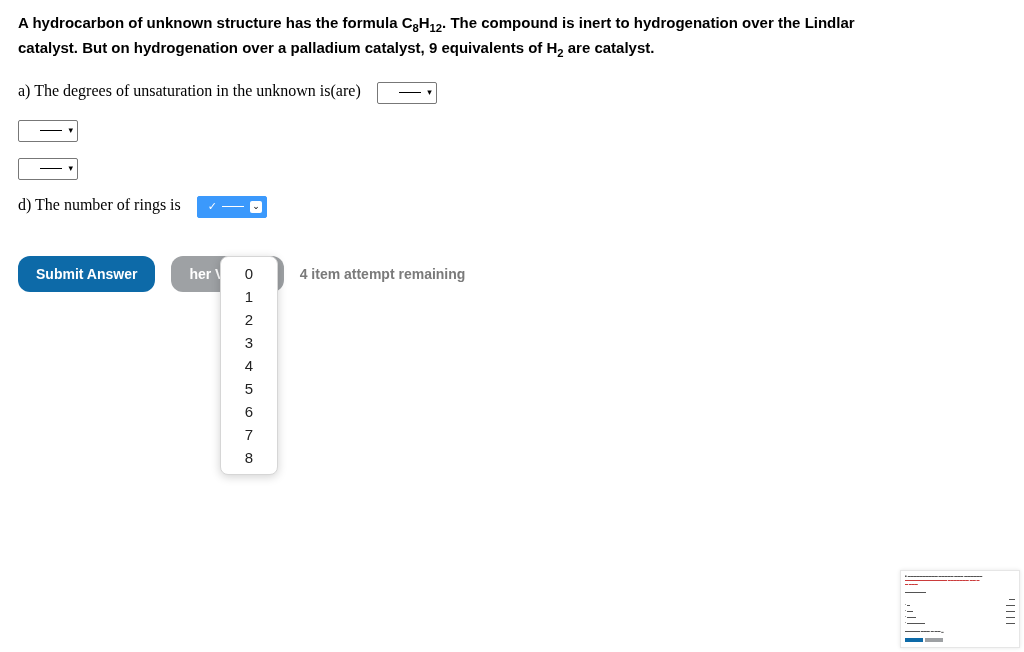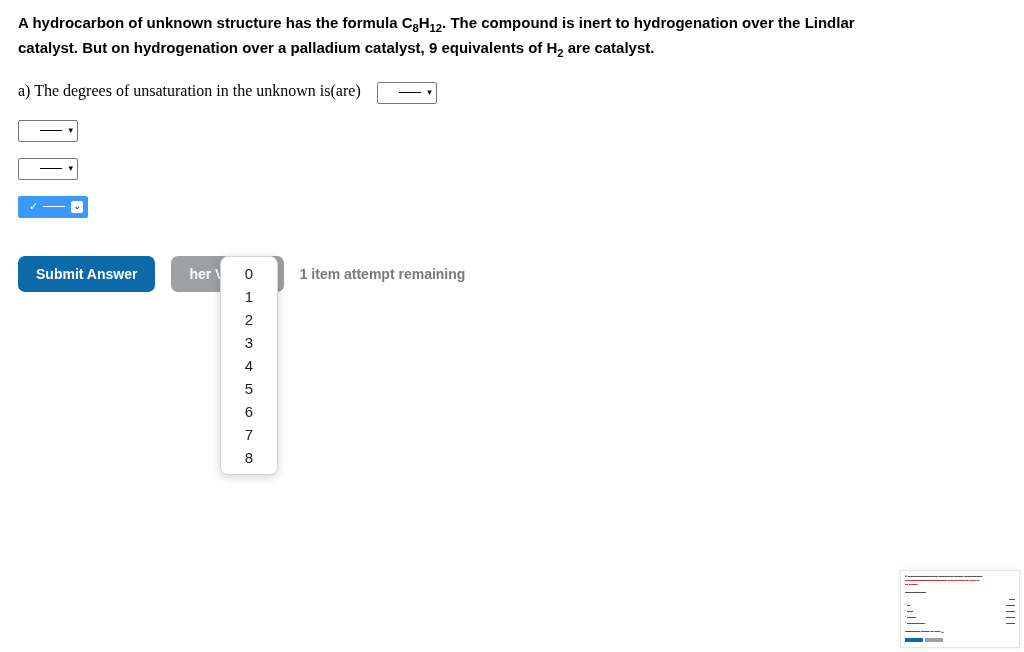--- a/index.html
+++ b/index.html
@@ -94,21 +94,21 @@
       align-items: center;
       gap: 16px;
       margin-top: 38px;
     }
     .btn {
       border: none;
       color: #fff;
       font-weight: bold;
       font-size: 14px;
       padding: 10px 18px;
-      border-radius: 7px;
+      border-radius: 12px;
       cursor: pointer;
       font-family: Arial, sans-serif;
     }
     .btn-primary { background: #0d6aa8; }
     .btn-secondary { background: #9ea1a4; cursor: default; }
     .attempts {
       color: #7a7a7a;
       font-weight: bold;
       font-size: 14px;
     }
@@ -163,20 +163,21 @@
 </div>
 
 <div class="question-row">
   <div class="select-box">
     <span class="select-line"></span>
     <span class="chev">▾</span>
   </div>
 </div>
 
 <div class="question-row">
+  <span>d) The number of rings is</span>
   <div class="select-box open">
     <span class="checkmark">✓</span>
     <span class="select-line"></span>
     <span class="chev-wrapper">
         <span class="chev">⌄</span>
       </span>
   </div>
 </div>
 
 <div class="dropdown-panel">
@@ -187,21 +188,21 @@
   <div class="opt">4</div>
   <div class="opt">5</div>
   <div class="opt">6</div>
   <div class="opt">7</div>
   <div class="opt">8</div>
 </div>
 
 <div class="action-row">
   <button class="btn btn-primary">Submit Answer</button>
   <button class="btn btn-secondary">her Version</button>
-  <span class="attempts">1 item attempt remaining</span>
+  <span class="attempts">4 item attempt remaining</span>
 </div>
 
 <div class="thumbnail">
   <div>■ ▬▬▬▬▬▬▬▬▬▬ ▬▬▬▬▬ ▬▬▬ ▬▬▬▬▬▬</div>
   <div class="red-line">▬▬▬▬▬▬▬▬▬▬▬▬▬▬ ▬▬▬▬▬▬▬ ▬▬ ▬</div>
   <div class="red-line">▬ ▬▬▬</div>
   <br>
   <div>▬▬▬▬▬▬▬</div>
   <br>
   <div style="text-align:right">▬▬</div>

